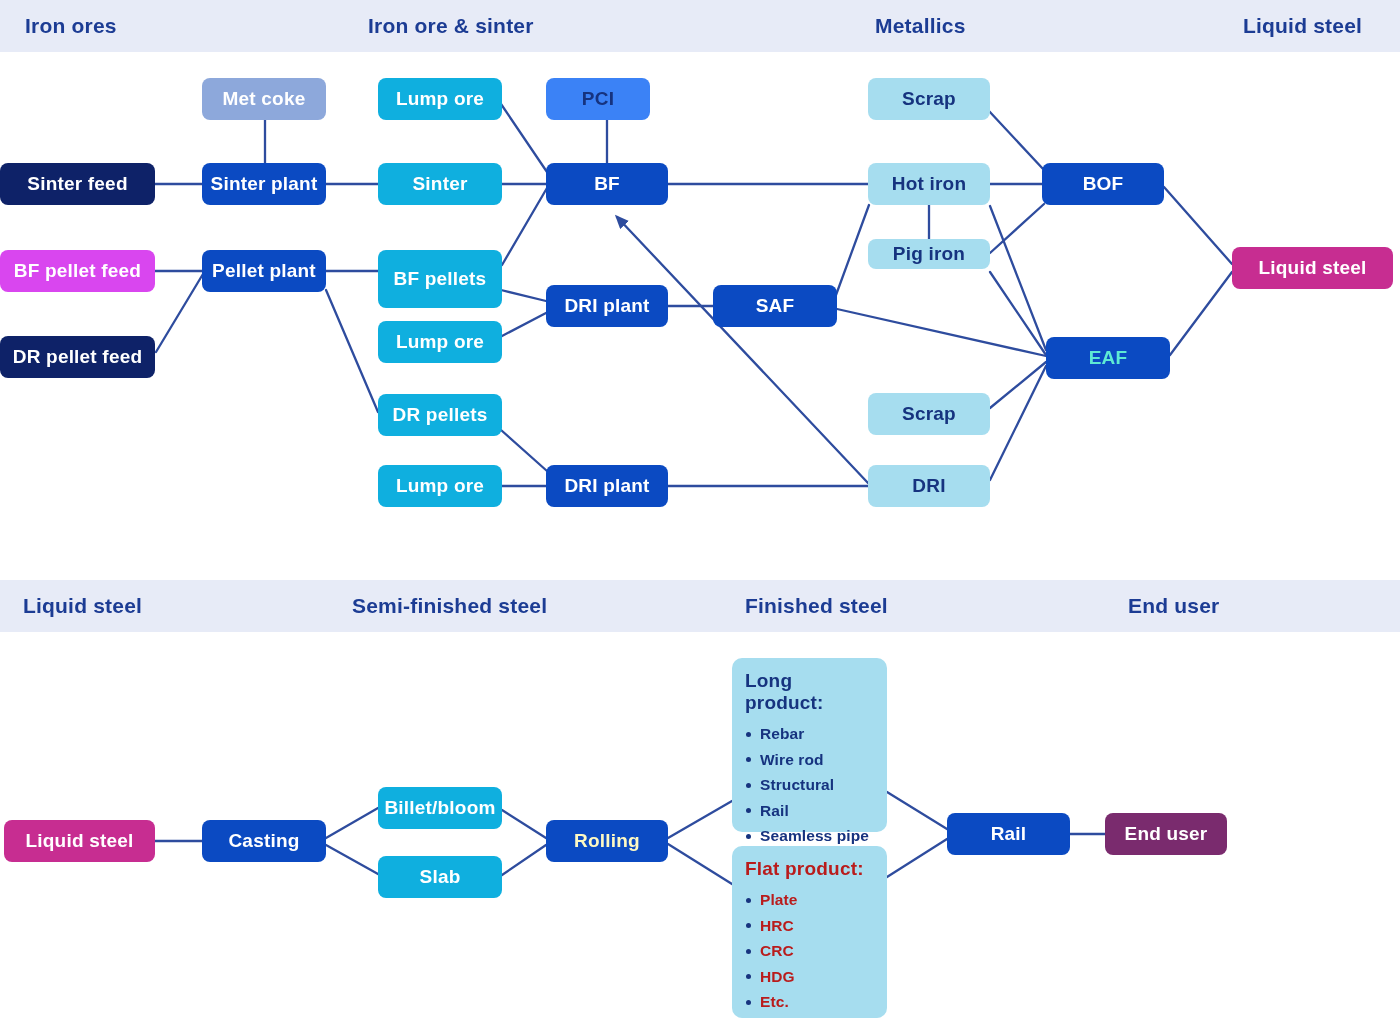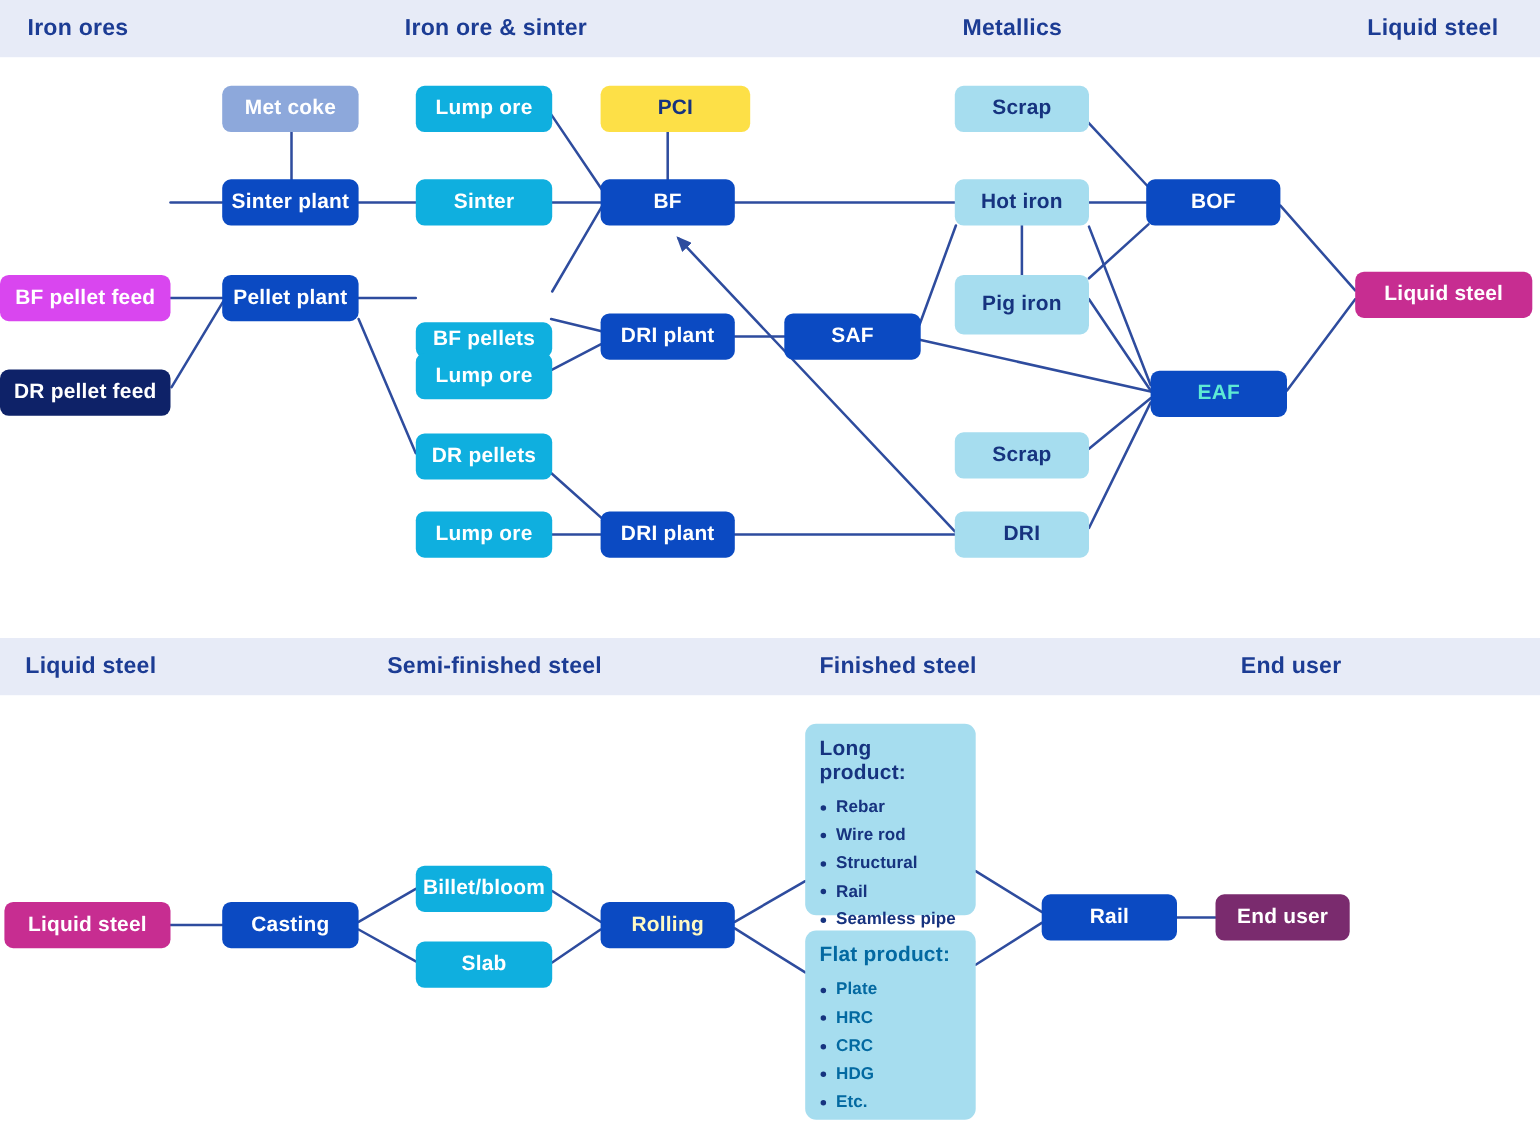--- a/index.html
+++ b/index.html
@@ -79,31 +79,32 @@
       <span style="left: 1243px; color: rgb(28, 60, 148);">Liquid steel</span>
     </div>
     <div class="band" style="top: 580px; height: 52px; background: rgb(231, 235, 247);">
       <span style="left: 23px; color: rgb(28, 60, 148);">Liquid steel</span>
       <span style="left: 352px; color: rgb(28, 60, 148);">Semi-finished steel</span>
       <span style="left: 745px; color: rgb(28, 60, 148);">Finished steel</span>
       <span style="left: 1128px; color: rgb(28, 60, 148);">End user</span>
     </div>
     <div class="node" style="left: 202px; top: 78px; width: 124px; height: 42px; background: rgb(141, 168, 219); color: rgb(255, 255, 255);">Met coke</div>
     <div class="node" style="left: 378px; top: 78px; width: 124px; height: 42px; background: rgb(15, 175, 223); color: rgb(255, 255, 255);">Lump ore</div>
-    <div class="node" style="left: 546px; top: 78px; width: 136px; height: 42px; background: #fde047; color: rgb(22, 51, 127);">PCI</div>
+    <div class="node" style="left: 546px; top: 78px; width: 104px; height: 42px; background: #3b82f6; color: rgb(22, 51, 127);">PCI</div>
     <div class="node" style="left: 868px; top: 78px; width: 122px; height: 42px; background: rgb(166, 221, 239); color: rgb(22, 51, 127);">Scrap</div>
+    <div class="node" style="left: 0px; top: 163px; width: 155px; height: 42px; background: rgb(14, 34, 104); color: rgb(255, 255, 255);">Sinter feed</div>
     <div class="node" style="left: 202px; top: 163px; width: 124px; height: 42px; background: rgb(11, 74, 194); color: rgb(255, 255, 255);">Sinter plant</div>
     <div class="node" style="left: 378px; top: 163px; width: 124px; height: 42px; background: rgb(15, 175, 223); color: rgb(255, 255, 255);">Sinter</div>
     <div class="node" style="left: 546px; top: 163px; width: 122px; height: 42px; background: rgb(11, 74, 194); color: rgb(255, 255, 255);">BF</div>
     <div class="node" style="left: 868px; top: 163px; width: 122px; height: 42px; background: rgb(166, 221, 239); color: rgb(22, 51, 127);">Hot iron</div>
     <div class="node" style="left: 1042px; top: 163px; width: 122px; height: 42px; background: rgb(11, 74, 194); color: rgb(255, 255, 255);">BOF</div>
     <div class="node" style="left: 0px; top: 250px; width: 155px; height: 42px; background: #d946ef; color: rgb(255, 255, 255);">BF pellet feed</div>
     <div class="node" style="left: 202px; top: 250px; width: 124px; height: 42px; background: rgb(11, 74, 194); color: rgb(255, 255, 255);">Pellet plant</div>
-    <div class="node" style="left: 378px; top: 250px; width: 124px; height: 32px; background: rgb(15, 175, 223); color: rgb(255, 255, 255); margin-top: 43px;">BF pellets</div>
-    <div class="node" style="left: 868px; top: 250px; width: 122px; height: 54px; background: rgb(166, 221, 239); color: rgb(22, 51, 127);">Pig iron</div>
+    <div class="node" style="left: 378px; top: 250px; width: 124px; height: 58px; background: rgb(15, 175, 223); color: rgb(255, 255, 255);">BF pellets</div>
+    <div class="node" style="left: 868px; top: 239px; width: 122px; height: 30px; background: rgb(166, 221, 239); color: rgb(22, 51, 127);">Pig iron</div>
     <div class="node" style="left: 1232px; top: 247px; width: 161px; height: 42px; background: rgb(199, 45, 145); color: rgb(255, 255, 255);">Liquid steel</div>
     <div class="node" style="left: 546px; top: 285px; width: 122px; height: 42px; background: rgb(11, 74, 194); color: rgb(255, 255, 255);">DRI plant</div>
     <div class="node" style="left: 713px; top: 285px; width: 124px; height: 42px; background: rgb(11, 74, 194); color: rgb(255, 255, 255);">SAF</div>
     <div class="node" style="left: 378px; top: 321px; width: 124px; height: 42px; background: rgb(15, 175, 223); color: rgb(255, 255, 255);">Lump ore</div>
     <div class="node" style="left: 0px; top: 336px; width: 155px; height: 42px; background: rgb(14, 34, 104); color: rgb(255, 255, 255);">DR pellet feed</div>
     <div class="node" style="left: 1046px; top: 337px; width: 124px; height: 42px; background: rgb(11, 74, 194); color: #5eead4;">EAF</div>
     <div class="node" style="left: 378px; top: 394px; width: 124px; height: 42px; background: rgb(15, 175, 223); color: rgb(255, 255, 255);">DR pellets</div>
     <div class="node" style="left: 868px; top: 393px; width: 122px; height: 42px; background: rgb(166, 221, 239); color: rgb(22, 51, 127);">Scrap</div>
     <div class="node" style="left: 378px; top: 465px; width: 124px; height: 42px; background: rgb(15, 175, 223); color: rgb(255, 255, 255);">Lump ore</div>
     <div class="node" style="left: 546px; top: 465px; width: 122px; height: 42px; background: rgb(11, 74, 194); color: rgb(255, 255, 255);">DRI plant</div>
@@ -131,21 +132,21 @@
       </div>
       <div class="it">
         <span class="dot" style="background: rgb(22, 51, 127);"></span>
         <span>Rail</span>
       </div>
       <div class="it">
         <span class="dot" style="background: rgb(22, 51, 127);"></span>
         <span>Seamless pipe</span>
       </div>
     </div>
-    <div class="listnode" style="left: 732px; top: 846px; width: 155px; height: 172px; background: rgb(166, 221, 239); color: #0369a1;">
+    <div class="listnode" style="left: 732px; top: 846px; width: 155px; height: 172px; background: rgb(166, 221, 239); color: #b91c1c;">
       <div class="hd">Flat product:</div>
       <div class="it">
         <span class="dot" style="background: rgb(22, 51, 127);"></span>
         <span>Plate</span>
       </div>
       <div class="it">
         <span class="dot" style="background: rgb(22, 51, 127);"></span>
         <span>HRC</span>
       </div>
       <div class="it">

